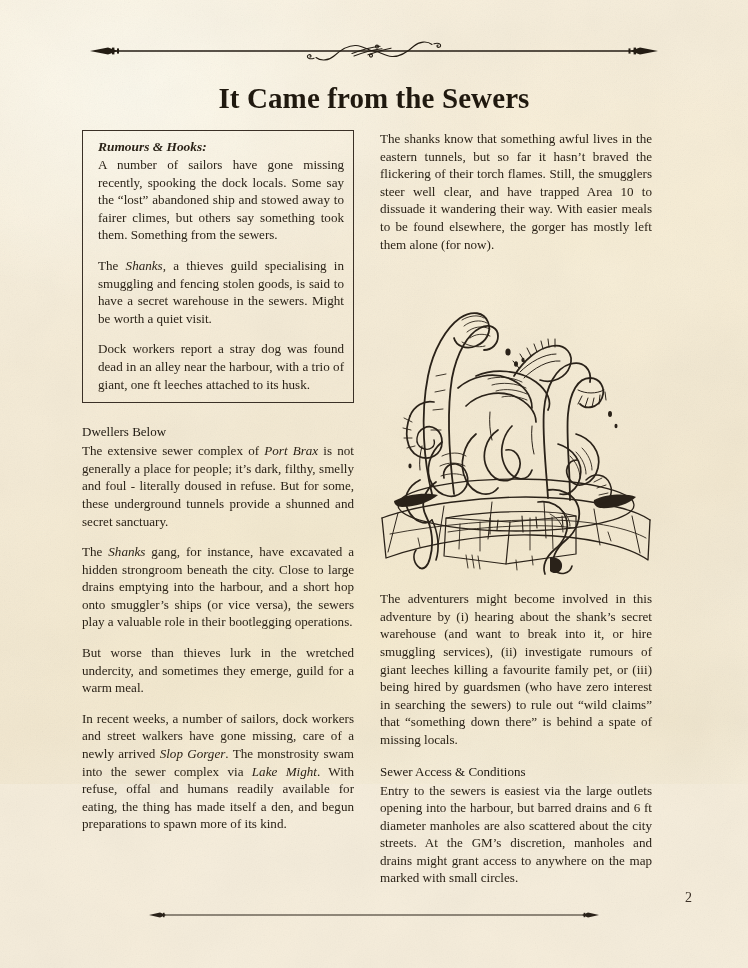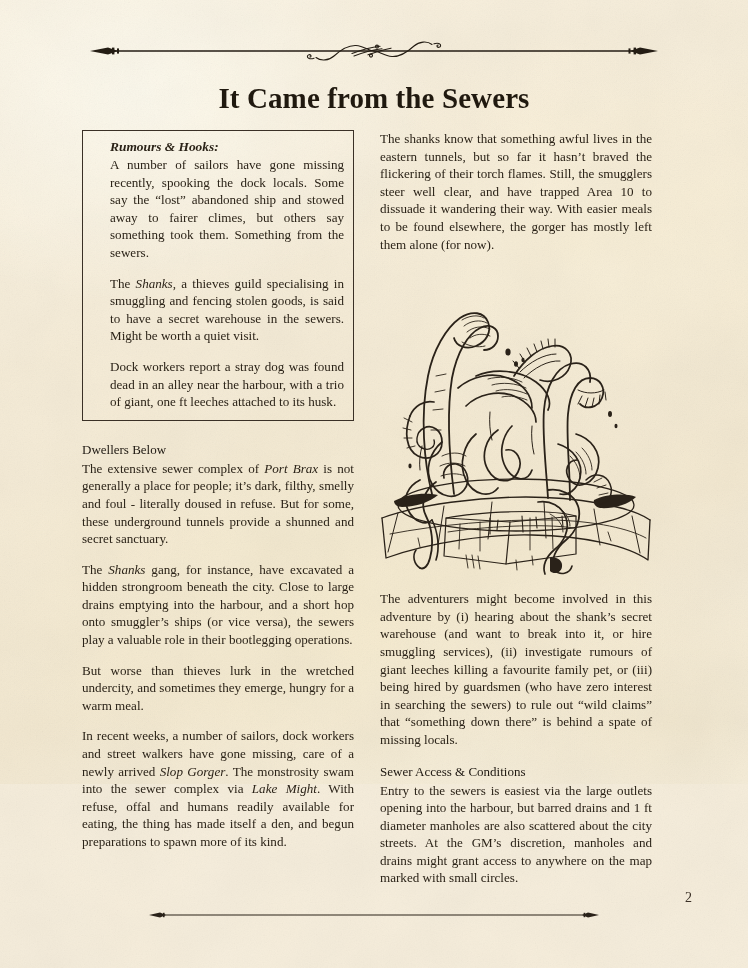--- a/index.html
+++ b/index.html
@@ -83,21 +83,21 @@
   h2.section {
     margin: 0 0 1px 0;
     font-size: 13px;
     font-weight: normal;
     line-height: 19px;
     color: #1d1710;
   }
 
   .rumour-box {
     border: 1.3px solid #3a3026;
-    padding: 7px 9px 9px 27px;
+    padding: 7px 9px 9px 15px;
     box-sizing: border-box;
     margin-bottom: 19px;
   }
   .rumour-title {
     font-style: italic;
     font-weight: bold;
     font-size: 13.4px;
     line-height: 17px;
     margin: 0 0 1px 0;
   }
@@ -181,21 +181,21 @@
     <div class="rumour-box">
       <div class="rumour-title">Rumours &amp; Hooks:</div>
       <p class="body">A number of sailors have gone missing recently, spooking the dock locals. Some say the “lost” abandoned ship and stowed away to fairer climes, but others say something took them. Something from the sewers.</p>
       <p class="body">The <em class="ital">Shanks</em>, a thieves guild specialising in smuggling and fencing stolen goods, is said to have a secret warehouse in the sewers. Might be worth a quiet visit.</p>
       <p class="body">Dock workers report a stray dog was found dead in an alley near the harbour, with a trio of giant, one ft leeches attached to its husk.</p>
     </div>
 
     <h2 class="section">Dwellers Below</h2>
     <p class="body">The extensive sewer complex of <em class="ital">Port Brax</em> is not generally a place for people; it’s dark, filthy, smelly and foul - literally doused in refuse. But for some, these underground tunnels provide a shunned and secret sanctuary.</p>
     <p class="body">The <em class="ital">Shanks</em> gang, for instance, have excavated a hidden strongroom beneath the city. Close to large drains emptying into the harbour, and a short hop onto smuggler’s ships (or vice versa), the sewers play a valuable role in their bootlegging operations.</p>
-    <p class="body">But worse than thieves lurk in the wretched undercity, and sometimes they emerge, hungry for a warm meal.</p>
+    <p class="body">But worse than thieves lurk in the wretched undercity, and sometimes they emerge, guild for a warm meal.</p>
     <p class="body">In recent weeks, a number of sailors, dock workers and street walkers have gone missing, care of a newly arrived <em class="ital">Slop Gorger</em>. The monstrosity swam into the sewer complex via <em class="ital">Lake Might</em>. With refuse, offal and humans readily available for eating, the thing has made itself a den, and begun preparations to spawn more of its kind.</p>
   </div>
 
   <div class="col col-right">
 
     <p class="body">The shanks know that something awful lives in the eastern tunnels, but so far it hasn’t braved the flickering of their torch flames. Still, the smugglers steer well clear, and have trapped Area 10 to dissuade it wandering their way. With easier meals to be found elsewhere, the gorger has mostly left them alone (for now).</p>
 
     <div class="illus">
       <svg viewBox="0 0 272 310" width="272" height="310" aria-hidden="true">
         <g fill="none" stroke="#2a2219" stroke-width="1.5" stroke-linecap="round" stroke-linejoin="round">
@@ -361,21 +361,21 @@
             <path d="M110 146 C109 156, 110 166, 112 174"></path>
             <path d="M152 160 C151 170, 152 180, 154 188"></path>
           </g>
         </g>
       </svg>
     </div>
 
     <p class="body">The adventurers might become involved in this adventure by (i) hearing about the shank’s secret warehouse (and want to break into it, or hire smuggling services), (ii) investigate rumours of giant leeches killing a favourite family pet, or (iii) being hired by guardsmen (who have zero interest in searching the sewers) to rule out “wild claims” that “something down there” is behind a spate of missing locals.</p>
 
     <h2 class="section">Sewer Access &amp; Conditions</h2>
-    <p class="body">Entry to the sewers is easiest via the large outlets opening into the harbour, but barred drains and 1 ft diameter manholes are also scattered about the city streets. At the GM’s discretion, manholes and drains might grant access to anywhere on the map marked with small circles.</p>
+    <p class="body">Entry to the sewers is easiest via the large outlets opening into the harbour, but barred drains and 6 ft diameter manholes are also scattered about the city streets. At the GM’s discretion, manholes and drains might grant access to anywhere on the map marked with small circles.</p>
   </div>
 
   <div class="page-num">2</div>
 
   <svg class="bottom-rule" viewBox="0 0 452 14" aria-hidden="true">
     <line x1="12" y1="7" x2="440" y2="7" stroke="#2a2219" stroke-width="1.1"></line>
     <g fill="#2a2219">
       <path d="M1 7 L12 4.6 L18 7 L12 9.4 Z"></path>
       <rect x="15" y="4.8" width="1.6" height="4.4"></rect>
       <path d="M451 7 L440 4.6 L434 7 L440 9.4 Z"></path>

